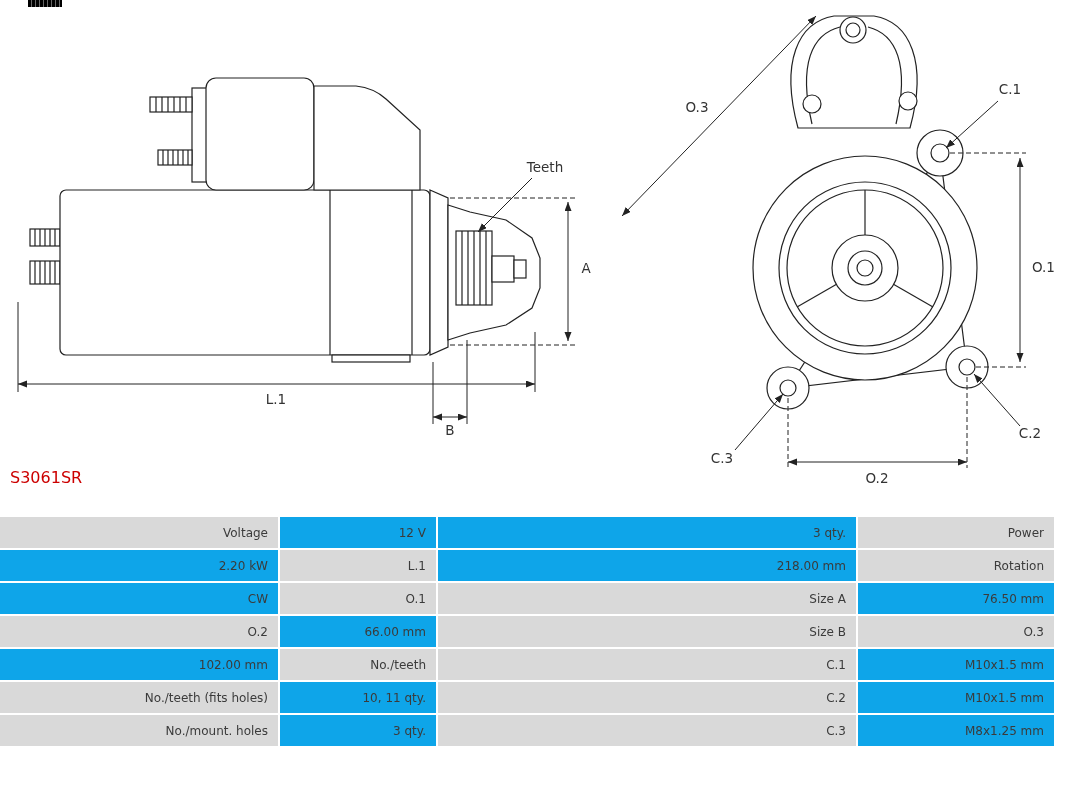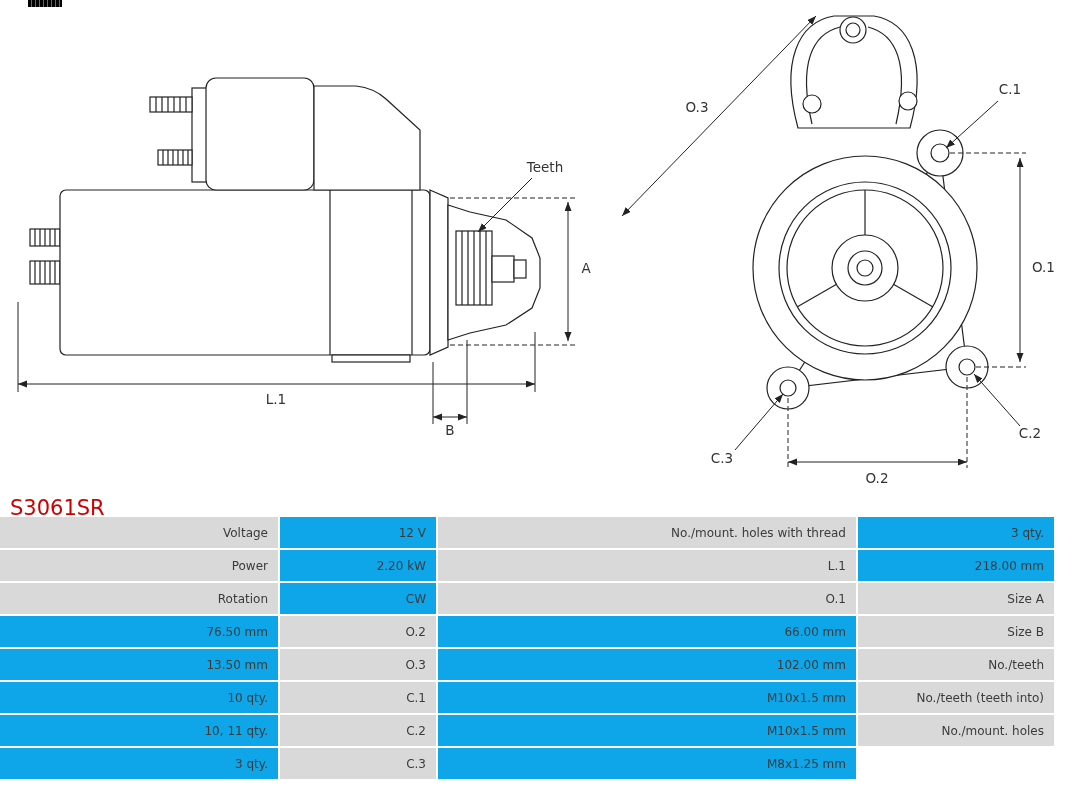--- a/index.html
+++ b/index.html
@@ -11,22 +11,22 @@
   .print-mark {
     position:absolute; left:28px; top:0; width:34px; height:7px;
     background:repeating-linear-gradient(90deg,#000 0 3px,#666 3px 4px);
   }
   .drawing-svg { position:absolute; left:0; top:0; }
   .drawing-svg text {
     font-family:"DejaVu Sans","Liberation Sans",sans-serif;
     font-size:13.5px; fill:#333; stroke:none;
   }
   .part-number {
-    position:absolute; left:10px; top:496px;
-    font-size:21px; color:#cc0000;
+    position:absolute; left:10px; top:468px;
+    font-size:16px; color:#cc0000;
   }
   .spec-table {
     position:absolute; left:0; top:517px; width:1054px;
     display:grid;
     grid-template-columns:278px 156px 418px 196px;
     grid-auto-rows:31px;
     row-gap:2px; column-gap:2px;
     font-size:12px;
   }
   .cell {
@@ -151,48 +151,45 @@
   <text x="1030" y="438" text-anchor="middle">C.2</text>
   <text x="722" y="463" text-anchor="middle">C.3</text>
 </svg>
 
 <div class="part-number">S3061SR</div>
 
 <div class="spec-table">
 
   <div class="cell label">Voltage</div>
   <div class="cell value">12 V</div>
-  <div class="cell label">No./mount. holes with thread</div>
   <div class="cell value">3 qty.</div>
 
   <div class="cell label">Power</div>
   <div class="cell value">2.20 kW</div>
   <div class="cell label">L.1</div>
   <div class="cell value">218.00 mm</div>
 
   <div class="cell label">Rotation</div>
   <div class="cell value">CW</div>
   <div class="cell label">O.1</div>
 
   <div class="cell label">Size A</div>
   <div class="cell value">76.50 mm</div>
   <div class="cell label">O.2</div>
   <div class="cell value">66.00 mm</div>
 
   <div class="cell label">Size B</div>
-  <div class="cell value">13.50 mm</div>
   <div class="cell label">O.3</div>
   <div class="cell value">102.00 mm</div>
 
   <div class="cell label">No./teeth</div>
-  <div class="cell value">10 qty.</div>
   <div class="cell label">C.1</div>
   <div class="cell value">M10x1.5 mm</div>
 
-  <div class="cell label">No./teeth (teeth into)</div>
+  <div class="cell label">No./teeth (fits holes)</div>
   <div class="cell value">10, 11 qty.</div>
   <div class="cell label">C.2</div>
   <div class="cell value">M10x1.5 mm</div>
 
   <div class="cell label">No./mount. holes</div>
   <div class="cell value">3 qty.</div>
   <div class="cell label">C.3</div>
   <div class="cell value">M8x1.25 mm</div>
 </div>
 

